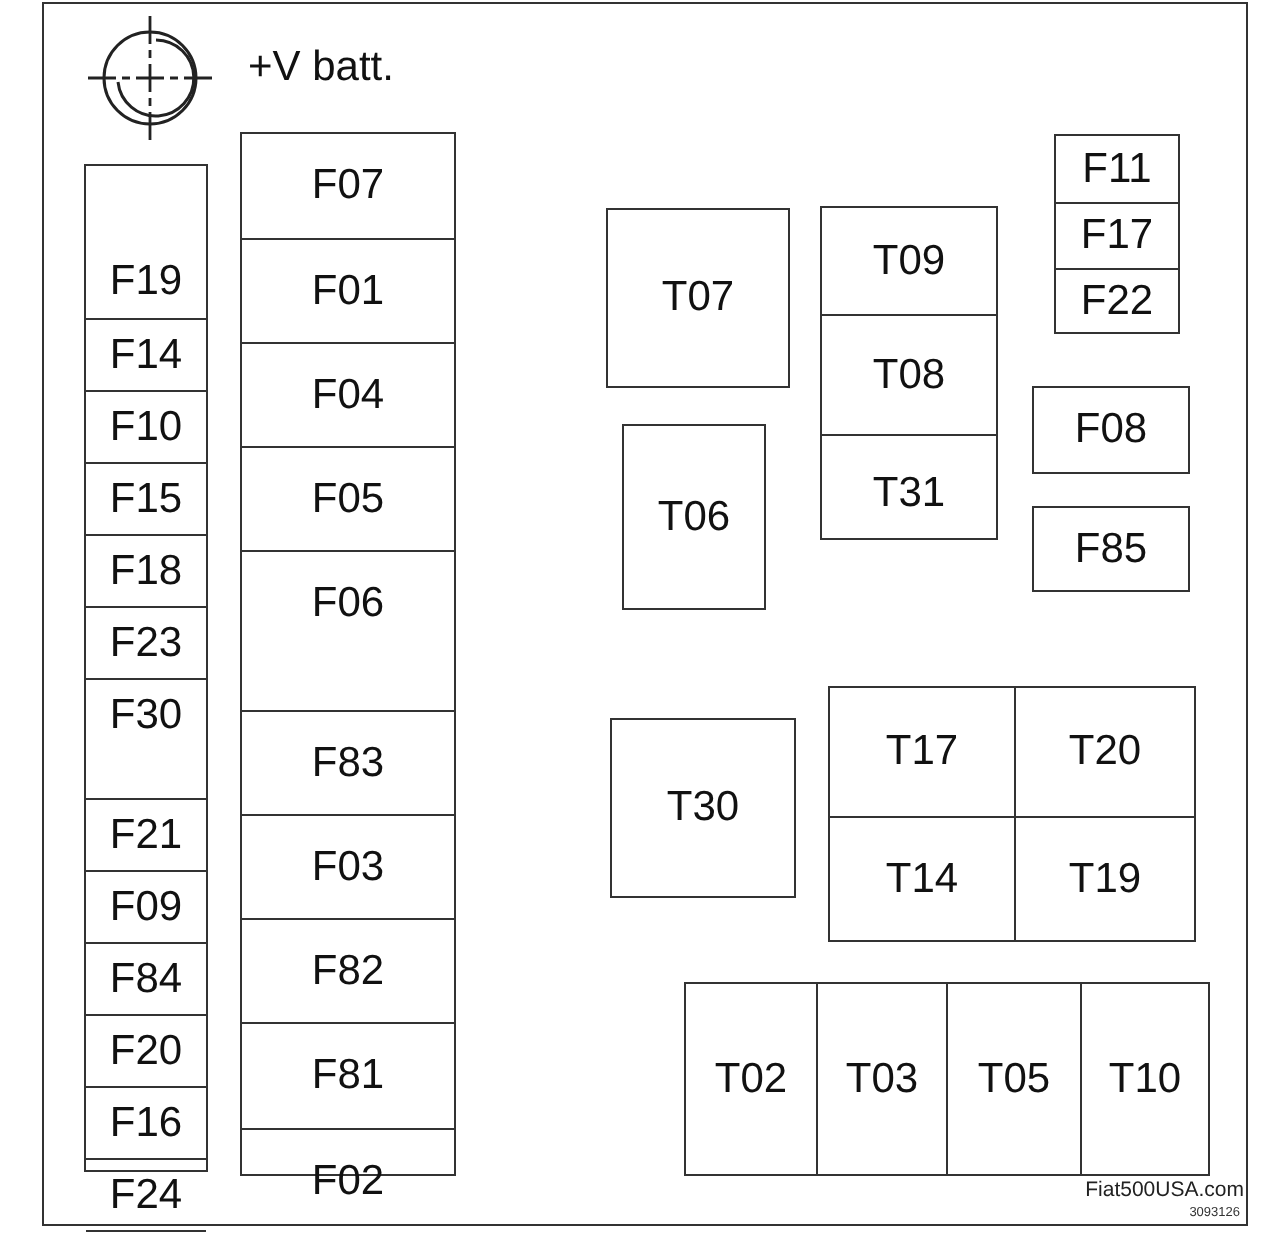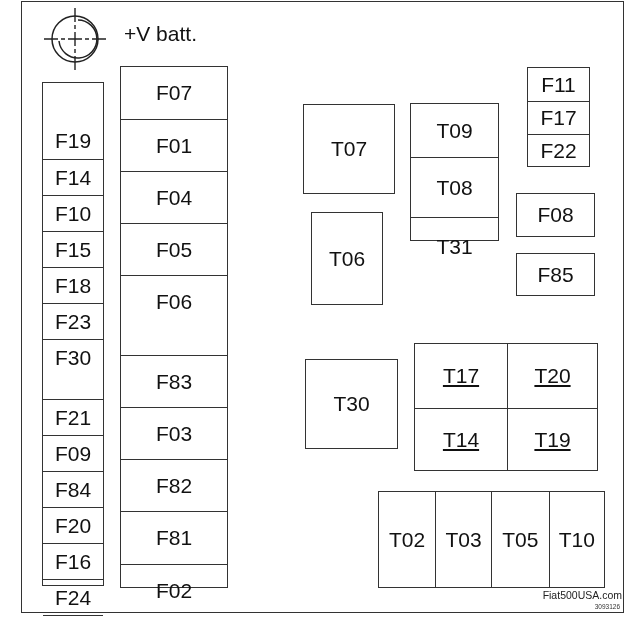--- a/index.html
+++ b/index.html
@@ -12,21 +12,21 @@
            background: #fff; font-size: 21px; letter-spacing: 0; }
     .stack { position: absolute; box-sizing: border-box; border: 1.3px solid #333; background: #fff; }
     .cell { box-sizing: border-box; display: flex; align-items: center; justify-content: center;
             border-top: 1.3px solid #333; font-size: 21px; }
     .cell:first-child { border-top: none; }
     .hrow { display: flex; height: 100%; }
     .hcell { box-sizing: border-box; display: flex; align-items: center; justify-content: center;
              border-left: 1.3px solid #333; font-size: 21px; height: 100%; }
     .hcell:first-child { border-left: none; }
     .grid2 { display: grid; grid-template-columns: 92px 1fr; grid-template-rows: 64px 1fr;
-             width: 100%; height: 100%; text-decoration: underline; }
+             width: 100%; height: 100%; }
     .gcell { display: flex; align-items: center; justify-content: center; font-size: 21px; box-sizing: border-box; }
     .gcell.r { border-left: 1.3px solid #333; }
     .gcell.b { border-top: 1.3px solid #333; }
     .title { position: absolute; left: 124px; top: 22px; font-size: 21px; }
     .watermark { position: absolute; right: 18px; top: 589px; font-size: 10.5px; color: #222; }
     .code { position: absolute; right: 20px; top: 603px; font-size: 6.5px; color: #333; }
     .icon { position: absolute; left: 42px; top: 8px; width: 68px; height: 64px; }
   </style>
 </head>
 <body>
@@ -67,21 +67,21 @@
   <div class="cell" style="height:52px;margin-top:28px;">F83</div>
   <div class="cell" style="height:52px;">F03</div>
   <div class="cell" style="height:52px;">F82</div>
   <div class="cell" style="height:53px;">F81</div>
   <div class="cell" style="height:53px;">F02</div>
 </div>
 
 <div class="box" style="left:303px; top:104px; width:92px; height:90px;">T07</div>
 <div class="box" style="left:311px; top:212px; width:72px; height:93px;">T06</div>
 
-<div class="stack" style="left:410px; top:103px; width:89px; height:138px;">
+<div class="stack" style="left:410px; top:103px; width:89px; height:167px;">
   <div class="cell" style="height:53px;">T09</div>
   <div class="cell" style="height:60px;">T08</div>
   <div class="cell" style="height:58px;">T31</div>
 </div>
 
 <div class="stack" style="left:527px; top:67px; width:63px; height:100px;">
   <div class="cell" style="height:33px;">F11</div>
   <div class="cell" style="height:33px;">F17</div>
   <div class="cell" style="height:32px;">F22</div>
 </div>
@@ -92,21 +92,21 @@
 
 <div class="stack" style="left:414px; top:343px; width:184px; height:128px;">
   <div class="grid2">
     <div class="gcell">T17</div>
     <div class="gcell r">T20</div>
     <div class="gcell b">T14</div>
     <div class="gcell r b">T19</div>
   </div>
 </div>
 
-<div class="stack" style="left:342px; top:491px; width:227px; height:97px;margin-left:36px;">
+<div class="stack" style="left:342px; top:491px; width:263px; height:97px;">
   <div class="hrow">
     <div class="hcell" style="width:65px;">T02</div>
     <div class="hcell" style="width:65px;">T03</div>
     <div class="hcell" style="width:67px;">T05</div>
     <div class="hcell" style="width:64px;">T10</div>
   </div>
 </div>
 
 <div class="watermark">Fiat500USA.com</div>
 <div class="code">3093126</div>

